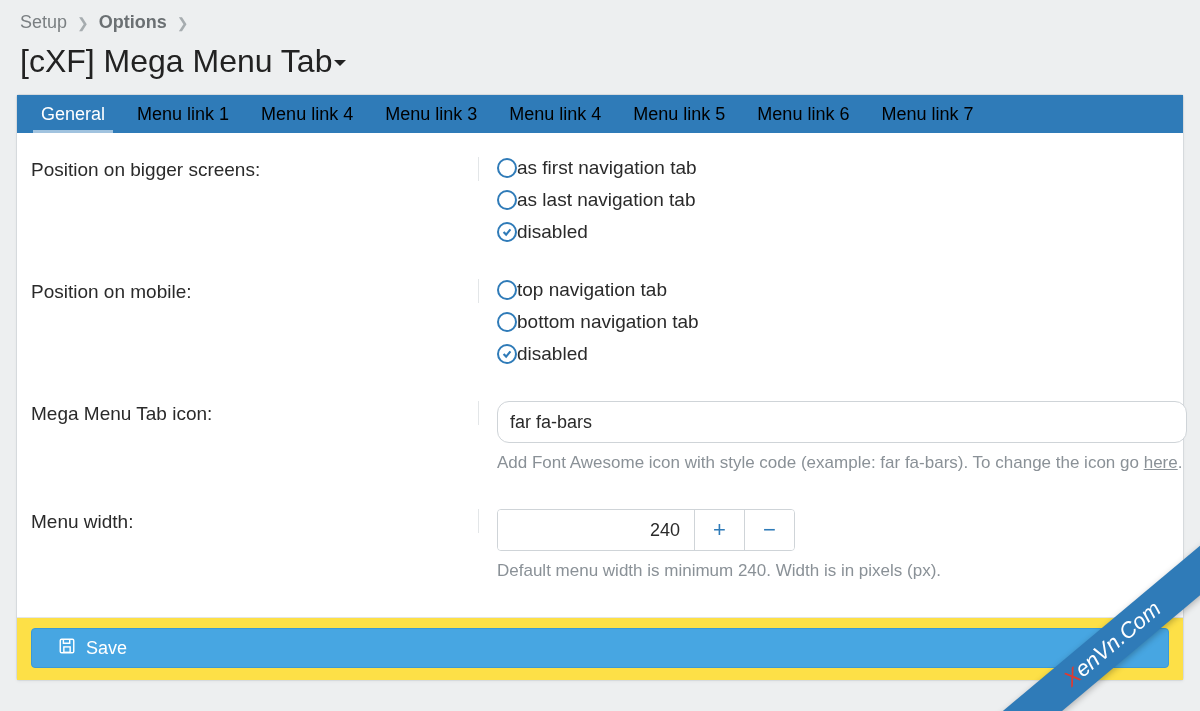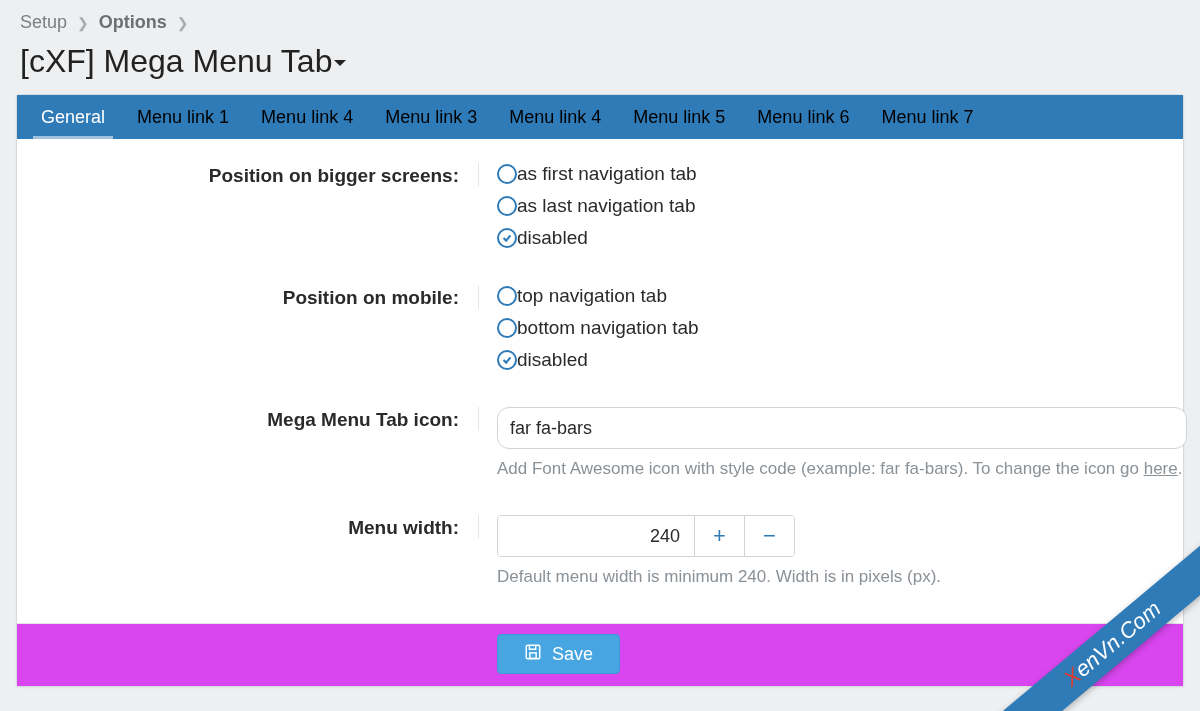--- a/index.html
+++ b/index.html
@@ -36,21 +36,21 @@
     background: #fff;
     border: 1px solid #d6dadd;
     border-radius: 3px;
     box-shadow: 0 1px 3px rgba(0,0,0,0.04);
   }
 
   .tabs {
     display: flex; align-items: stretch;
     background: #2f7bb8;
     color: #fff;
-    height: 44px;
+    height: 38px;
     padding-left: 8px;
     overflow: hidden;
   }
   .tab {
     padding: 0 16px;
     display: flex; align-items: center;
     font-size: 18px;
     cursor: pointer;
     color: #000000;
   }
@@ -69,28 +69,27 @@
   .form-body { padding: 18px 14px 22px 14px; }
 
   .form-row {
     display: flex; align-items: flex-start;
     border-top: 0;
     padding: 6px 0 30px 0;
   }
   .form-row + .form-row { }
   .label-col {
     flex: 0 0 448px;
-    text-align: right;
+    text-align: left;
     padding-right: 19px;
     padding-top: 2px;
     font-size: 19px;
     color: #2a2a2a;
     border-right: 1px solid #e3e6e8;
     min-height: 1px;
-    font-weight: bold;
   }
   .input-col {
     flex: 1;
     padding-left: 18px;
   }
 
   .radios { display: flex; flex-direction: column; gap: 10px; }
   .radio {
     display: flex; align-items: center; gap: 0;
     font-size: 19px; color: #2a2a2a;
@@ -142,23 +141,24 @@
     background: #fff;
     color: #2f7bb8;
     font-size: 22px;
     line-height: 1;
     cursor: pointer;
     padding: 0;
   }
 
   .footer {
     border-top: 1px solid #e3e6e8;
-    background: #d946ef;
+    background: #fde047;
     padding: 10px 14px 12px 14px;
     display: flex;
+    flex-direction: column;
   }
   .footer-spacer { width: 466px; }
   .save-btn {
     background: #47a6e2;
     color: #fff;
     border: 1px solid #3b99d6;
     border-radius: 4px;
     height: 40px;
     padding: 0 26px;
     font-size: 18px;

